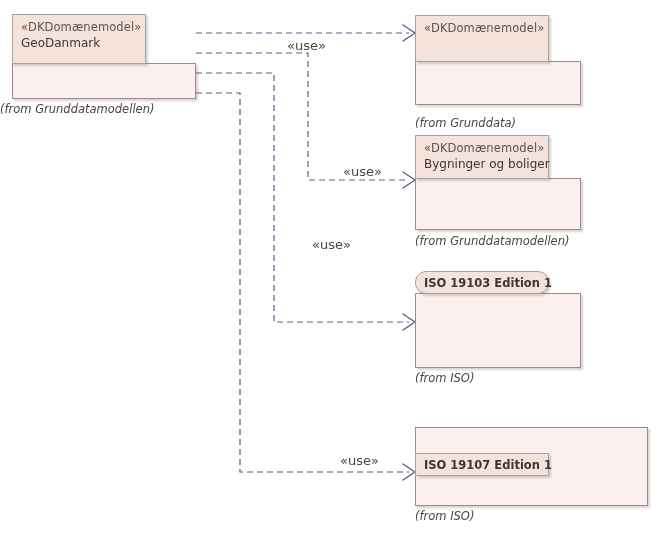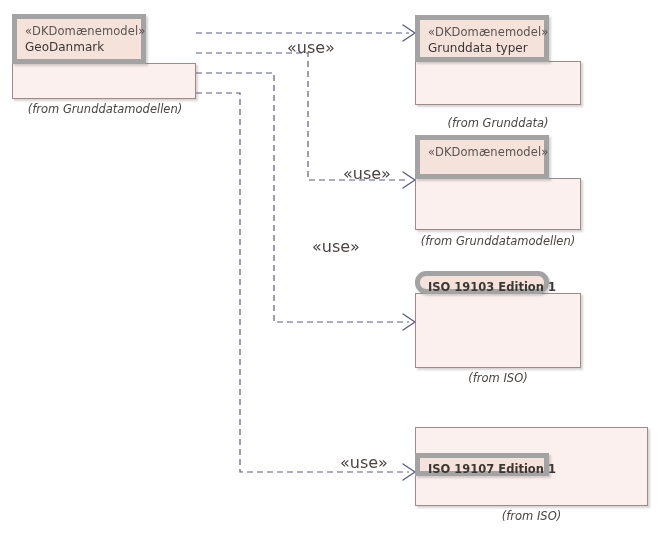--- a/index.html
+++ b/index.html
@@ -25,21 +25,21 @@
     width: 664px;
     height: 541px;
     pointer-events: none;
   }
   .pkg {
     position: absolute;
   }
   .pkg-tab {
     position: absolute;
     background: #f5e2db;
-    border: 5px solid #a3a3a3;
+    border: 1px solid #a3a3a3;
     box-sizing: border-box;
     box-shadow: 2px 2px 2px rgba(120,110,108,0.30);
     z-index: 3;
   }
   .pkg-body {
     position: absolute;
     background: #fbf0ed;
     border: 1px solid #9c8b88;
     box-sizing: border-box;
     box-shadow: 2px 2px 2px rgba(120,110,108,0.30);
@@ -71,26 +71,25 @@
     font-weight: bold;
     color: #3b3734;
     white-space: nowrap;
   }
   .caption {
     position: absolute;
     font-size: 11.5px;
     font-style: italic;
     color: #4a4542;
     white-space: nowrap;
-    text-align: center;
     z-index: 4;
   }
   .use-label {
     position: absolute;
-    font-size: 16px;
+    font-size: 13px;
     color: #4a4542;
     white-space: nowrap;
     z-index: 5;
   }
 </style>
 </head>
 <body>
 
 <div id="canvas">
 
@@ -115,28 +114,28 @@
         <div class="pkg-tab" style="left: 12px; top: 14px; width: 134px; height: 50px;">
           <div class="stereo">«DKDomænemodel»</div>
           <div class="pkg-name">GeoDanmark</div>
         </div>
         <div class="caption" style="left: 0px; top: 102px; width: 210px;">(from Grunddatamodellen)</div>
       </div>
       <div class="pkg">
         <div class="pkg-body" style="left: 415px; top: 61px; width: 166px; height: 44px;"></div>
         <div class="pkg-tab" style="left: 415px; top: 15px; width: 134px; height: 47px;">
           <div class="stereo">«DKDomænemodel»</div>
-          <div class="pkg-name">Grunddata typer</div>
         </div>
         <div class="caption" style="left: 415px; top: 116px; width: 166px;">(from Grunddata)</div>
       </div>
       <div class="pkg">
         <div class="pkg-body" style="left: 415px; top: 178px; width: 166px; height: 52px;"></div>
         <div class="pkg-tab" style="left: 415px; top: 135px; width: 134px; height: 44px;">
           <div class="stereo">«DKDomænemodel»</div>
+          <div class="pkg-name">Bygninger og boliger</div>
         </div>
         <div class="caption" style="left: 415px; top: 234px; width: 166px;">(from Grunddatamodellen)</div>
       </div>
       <div class="pkg">
         <div class="pkg-body" style="left: 415px; top: 293px; width: 166px; height: 75px;"></div>
         <div class="pkg-tab" style="left: 415px; top: 271px; width: 134px; height: 23px; border-radius: 11px;">
           <div class="pkg-name-solo">ISO 19103 Edition 1</div>
         </div>
         <div class="caption" style="left: 415px; top: 371px; width: 166px;">(from ISO)</div>
       </div>

